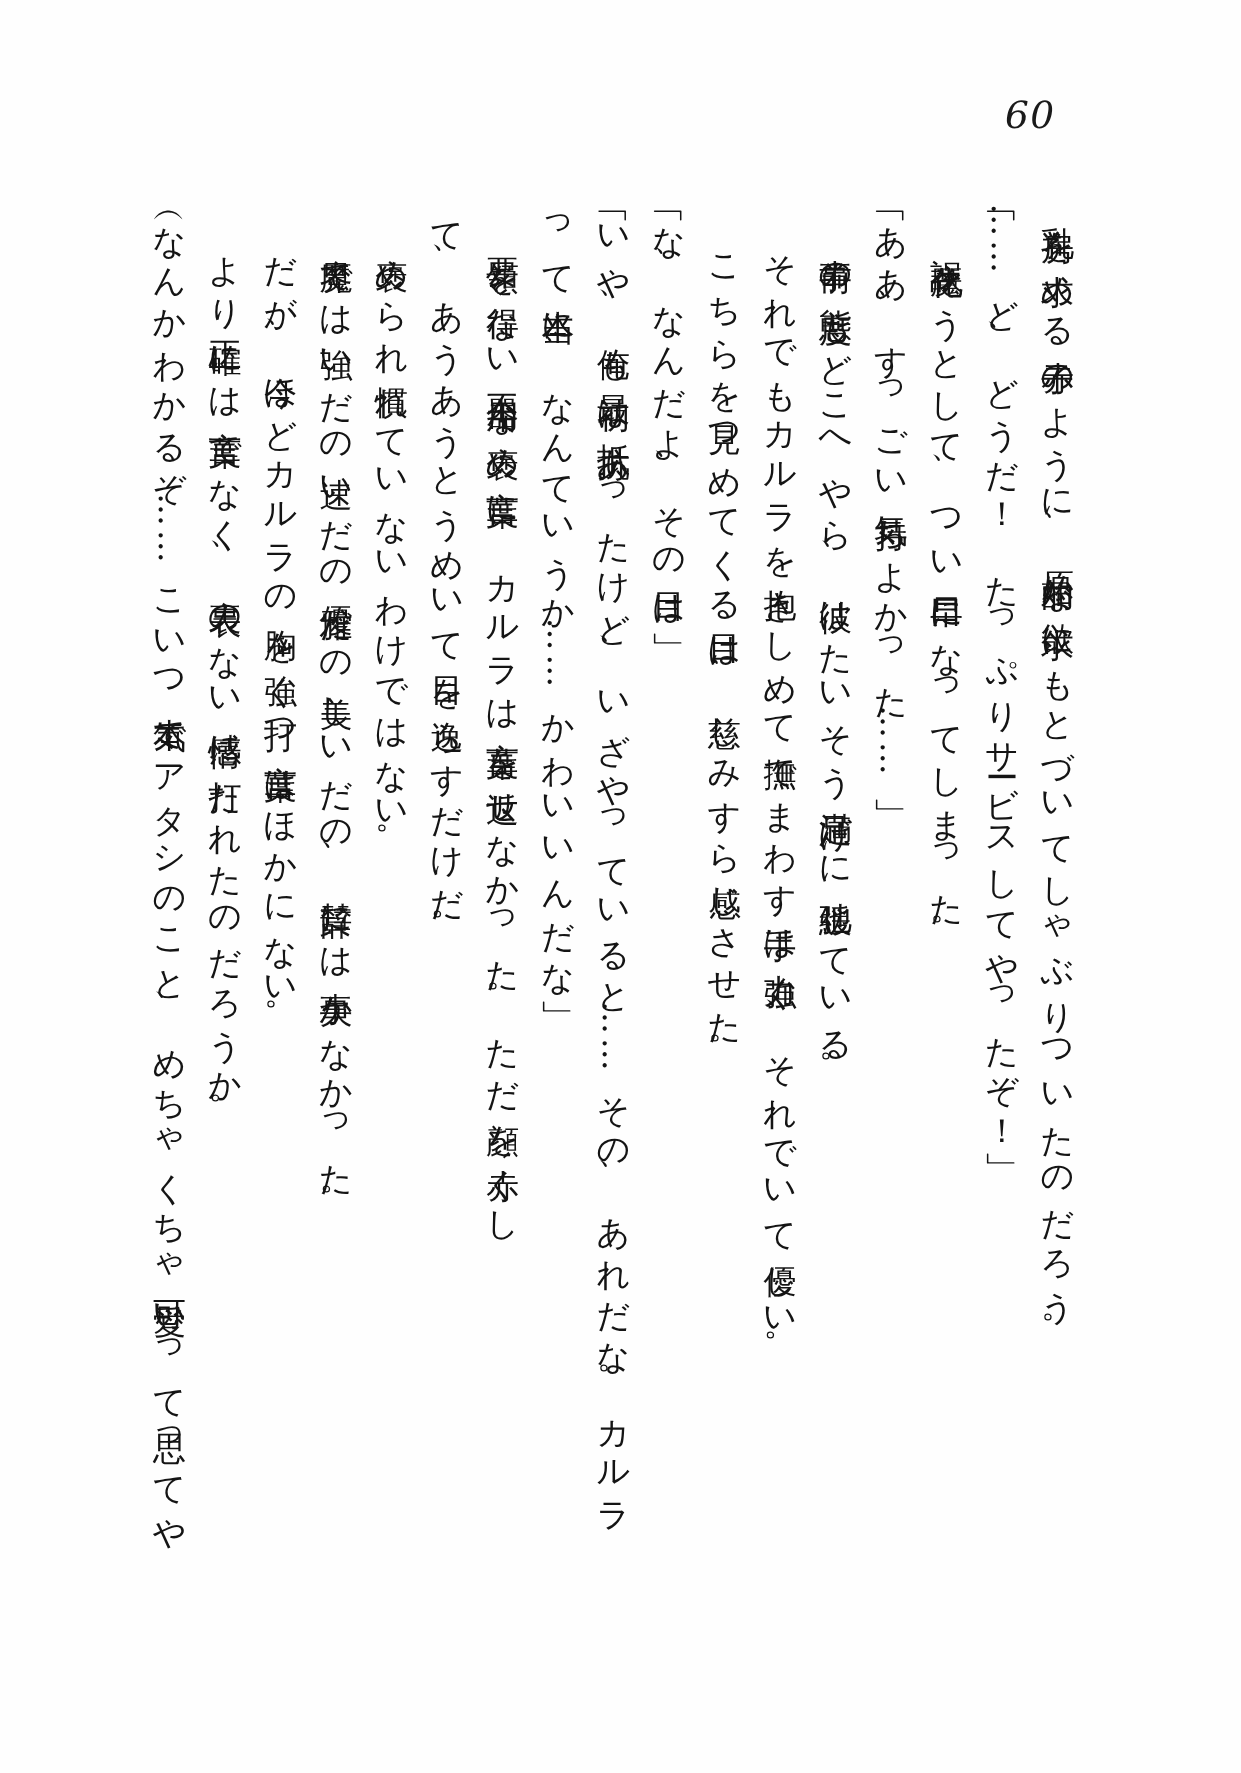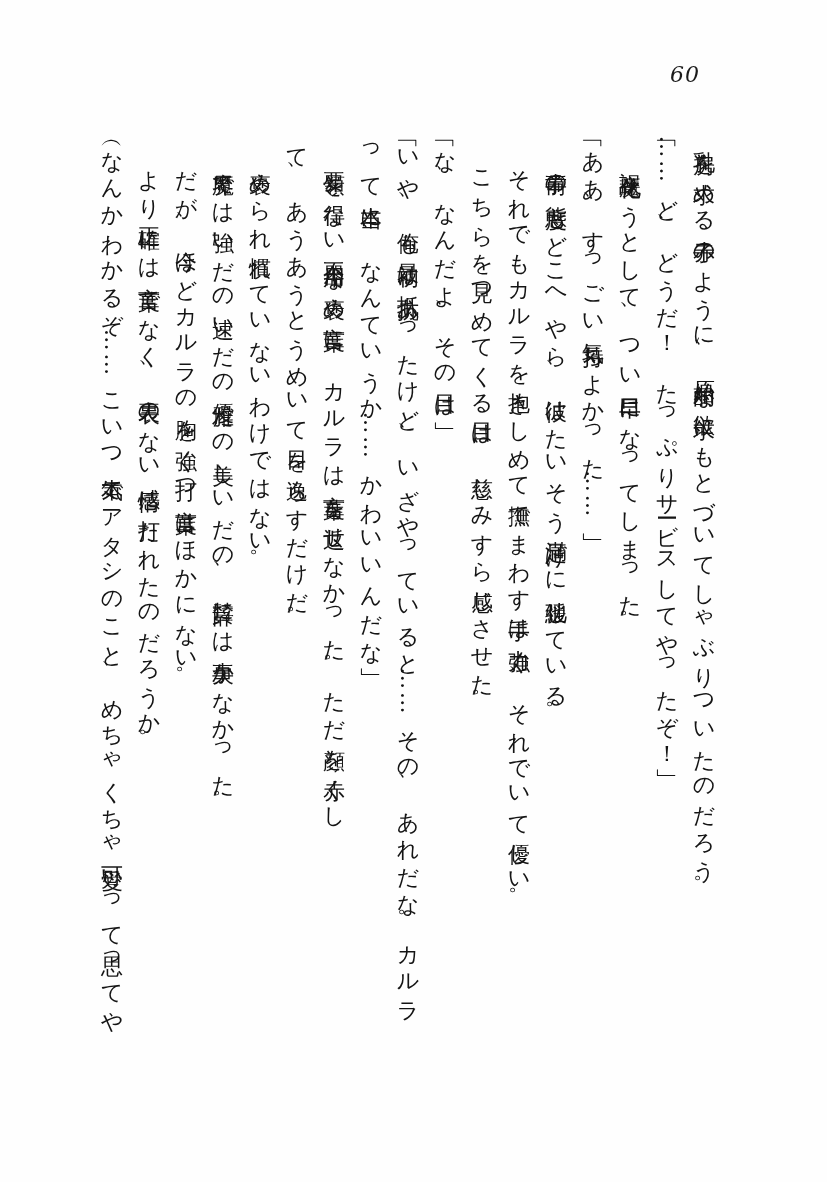--- a/index.html
+++ b/index.html
@@ -13,21 +13,21 @@
     height: 1182px;
     background: #fefefe;
     color: #111111;
     font-family: "DejaVu Serif", "Liberation Serif", serif;
     overflow: hidden;
   }
   .page-number {
     position: absolute;
     left: 670px;
     top: 62px;
-    font-size: 22px;
+    font-size: 25px;
     font-style: italic;
     letter-spacing: 1px;
     color: #1a1a1a;
   }
   .text-block {
     position: absolute;
     top: 133px;
     right: 104px;
     height: 956px;
     writing-mode: vertical-rl;

